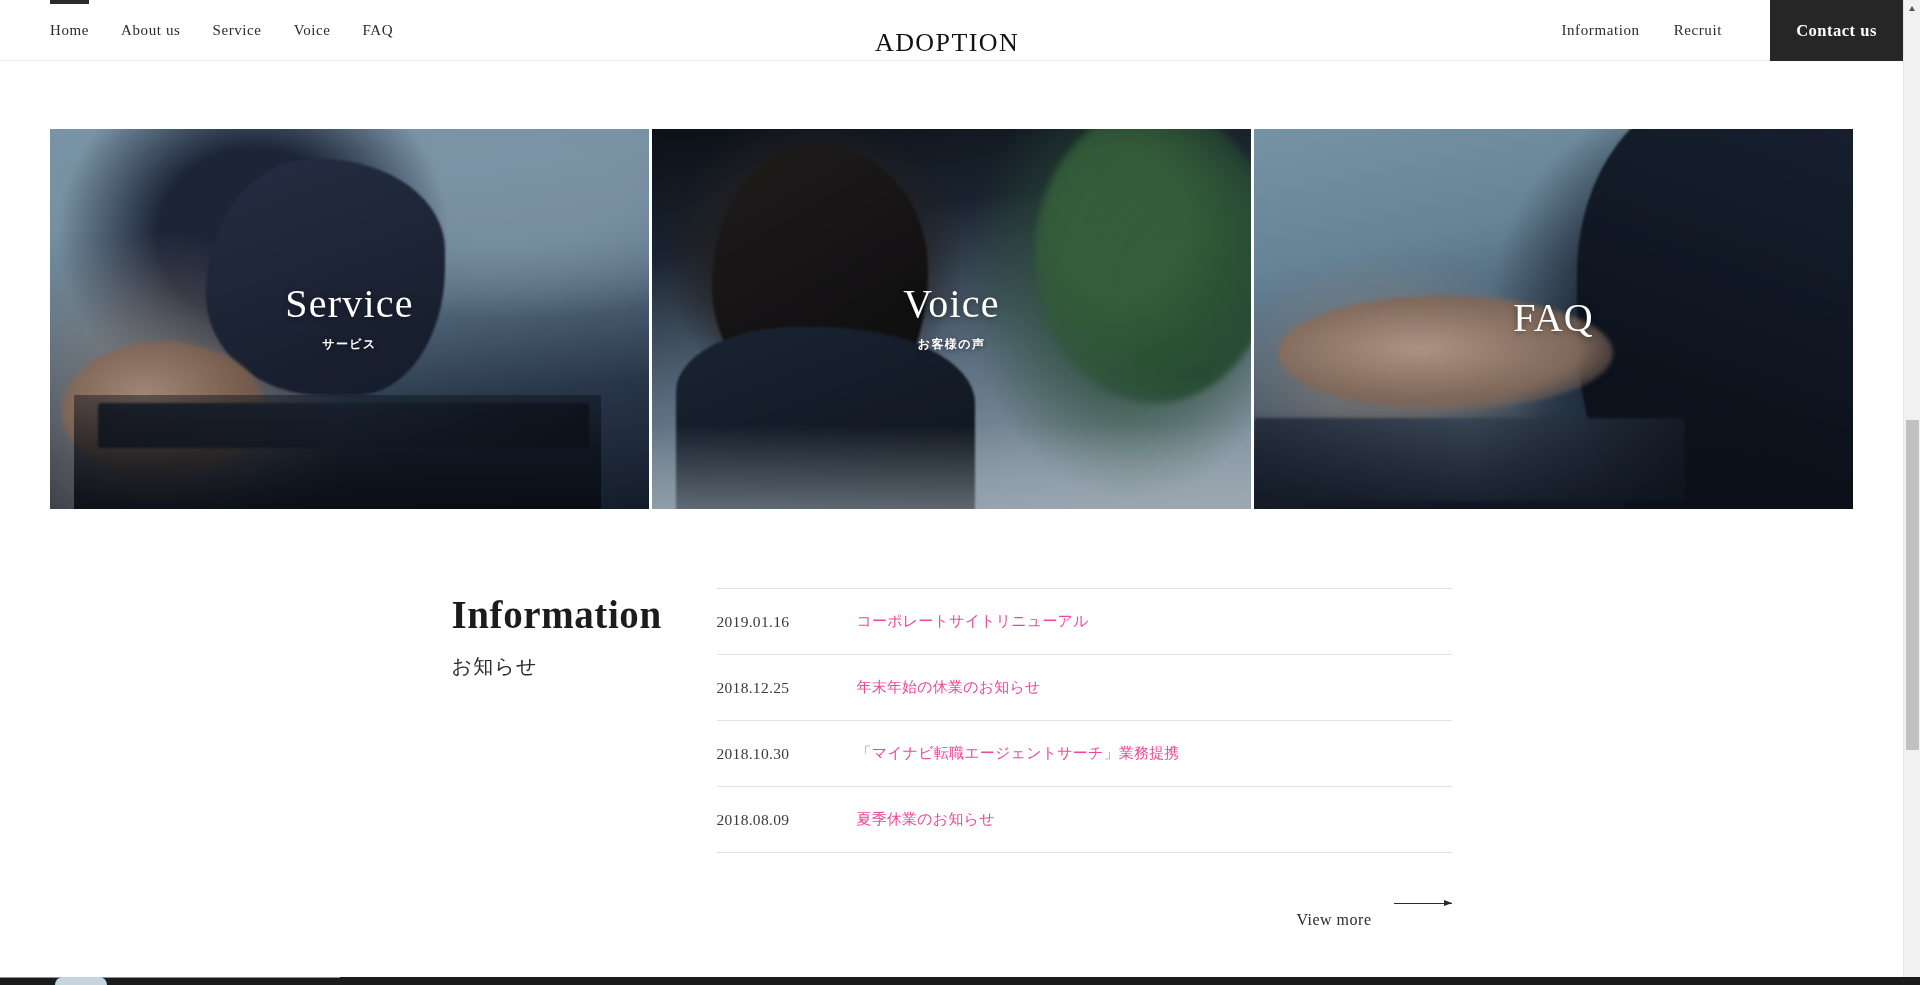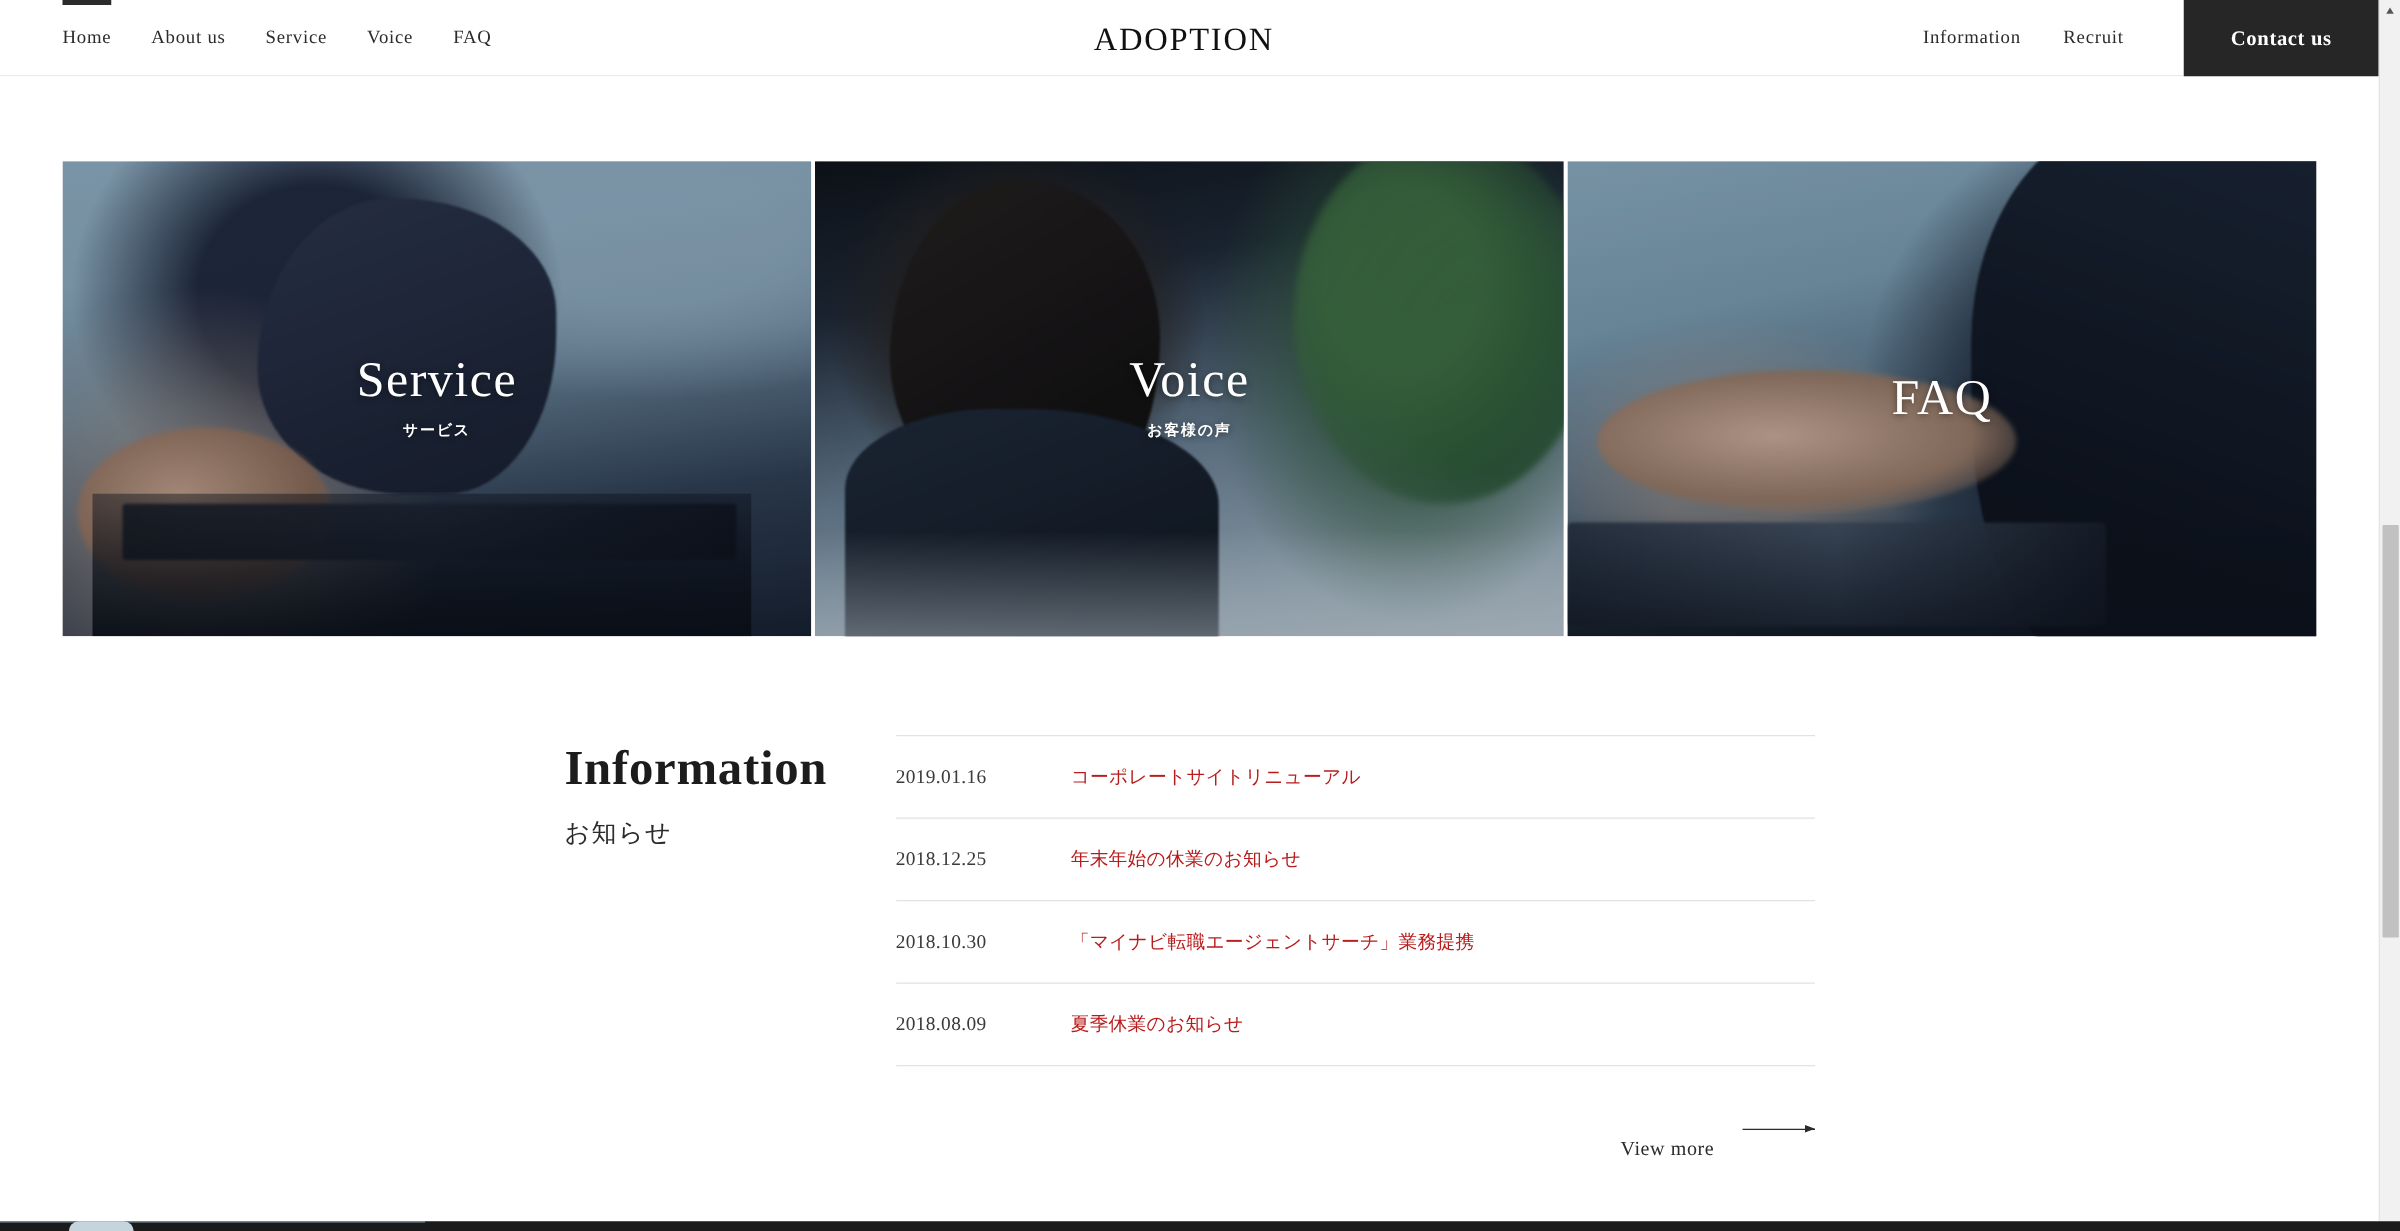--- a/index.html
+++ b/index.html
@@ -42,39 +42,39 @@
   .nav-link.active::before {
     content: "";
     position: absolute;
     top: 0; left: 0;
     width: 100%; height: 4px;
     background: #2b2b2b;
   }
 
   .logo {
     position: absolute;
-    left: 875px; top: 17px;
+    left: 875px; top: 28px;
     font-family: "Liberation Serif", "DejaVu Serif", serif;
     font-size: 26px;
     letter-spacing: 1.4px;
     color: #111111;
     white-space: nowrap;
     cursor: pointer;
   }
 
   .nav-right {
     position: absolute;
     right: 0; top: 0;
     height: 61px;
     display: flex; align-items: center;
   }
   .nav-right .nav-link { margin-right: 0; margin-left: 34px; }
   .contact-btn {
     margin-left: 48px;
-    width: 156px; height: 61px;
+    width: 133px; height: 61px;
     background: #262626;
     color: #ffffff;
     font-family: "Liberation Serif", "DejaVu Serif", serif;
     font-size: 16.5px;
     font-weight: bold;
     letter-spacing: .5px;
     display: flex; align-items: center; justify-content: center;
     cursor: pointer;
     border: none;
     white-space: nowrap;
@@ -268,21 +268,21 @@
     flex: none;
     font-family: "Liberation Serif", "DejaVu Serif", serif;
     font-size: 15.5px;
     color: #3a3a3a;
     letter-spacing: .3px;
     white-space: nowrap;
   }
   .news-text {
     font-family: Liberation Sans, sans-serif;
     font-size: 15px;
-    color: #b91c1c;
+    color: #ec4899;
     letter-spacing: .2px;
     white-space: nowrap;
   }
 
   .viewmore-wrap {
     display: flex;
     justify-content: flex-end;
     align-items: center;
     padding-top: 26px;
     padding-right: 0;

